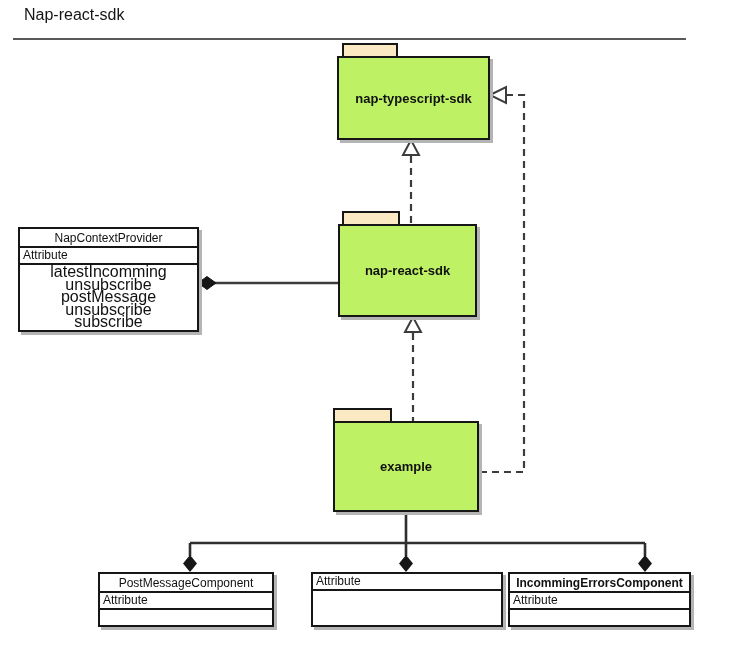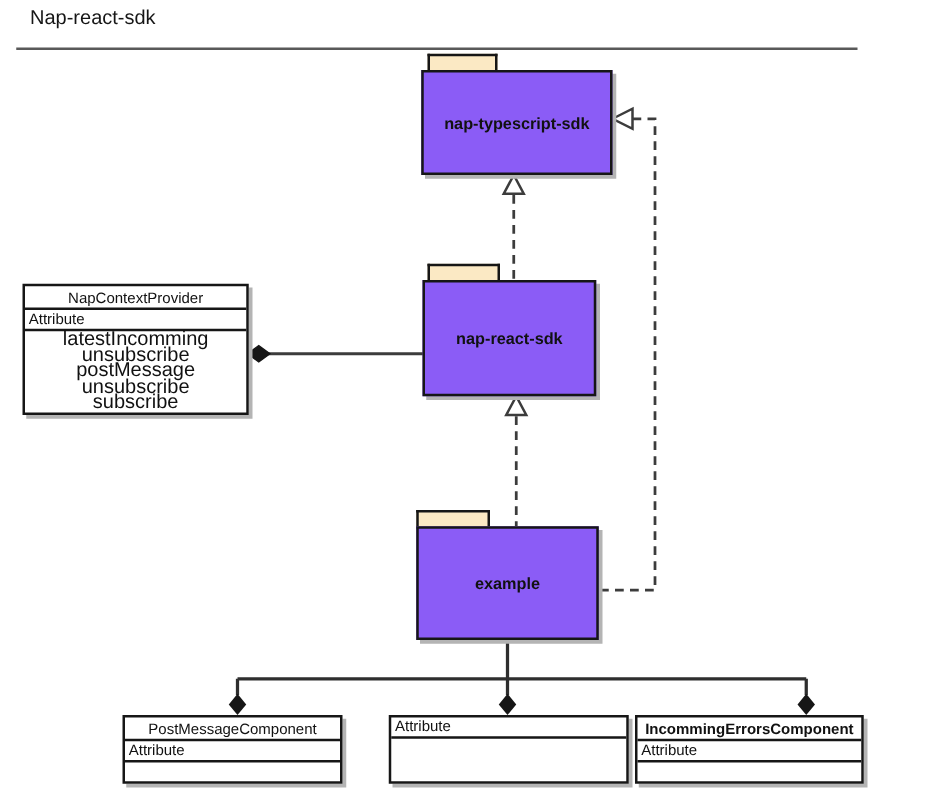--- a/index.html
+++ b/index.html
@@ -10,21 +10,21 @@
   .diagram-title{position:absolute;left:24px;top:6px;font-size:16px;color:#161616;}
   .title-rule{position:absolute;left:13px;top:38px;width:673px;height:2px;background:#595959;}
   svg.connectors{position:absolute;left:0;top:0;width:744px;height:648px;}
 
   
   .pkg-tab{
     position:absolute;background:#fbe9c4;border:2px solid #161616;border-bottom:none;
     box-sizing:border-box;
   }
   .pkg-body{
-    position:absolute;background:#8b5cf6;border:2.5px solid #161616;box-sizing:border-box;
+    position:absolute;background:#bef264;border:2.5px solid #161616;box-sizing:border-box;
     display:flex;align-items:center;justify-content:center;
     box-shadow:3px 3px 0 0 #b4b4b4;
   }
   .pkg-label{font-size:13px;font-weight:bold;color:#111;}
 
   
   .uml-class{
     position:absolute;background:#ffffff;border:2px solid #161616;box-sizing:border-box;
     display:flex;flex-direction:column;box-shadow:3px 3px 0 0 #b4b4b4;
   }

